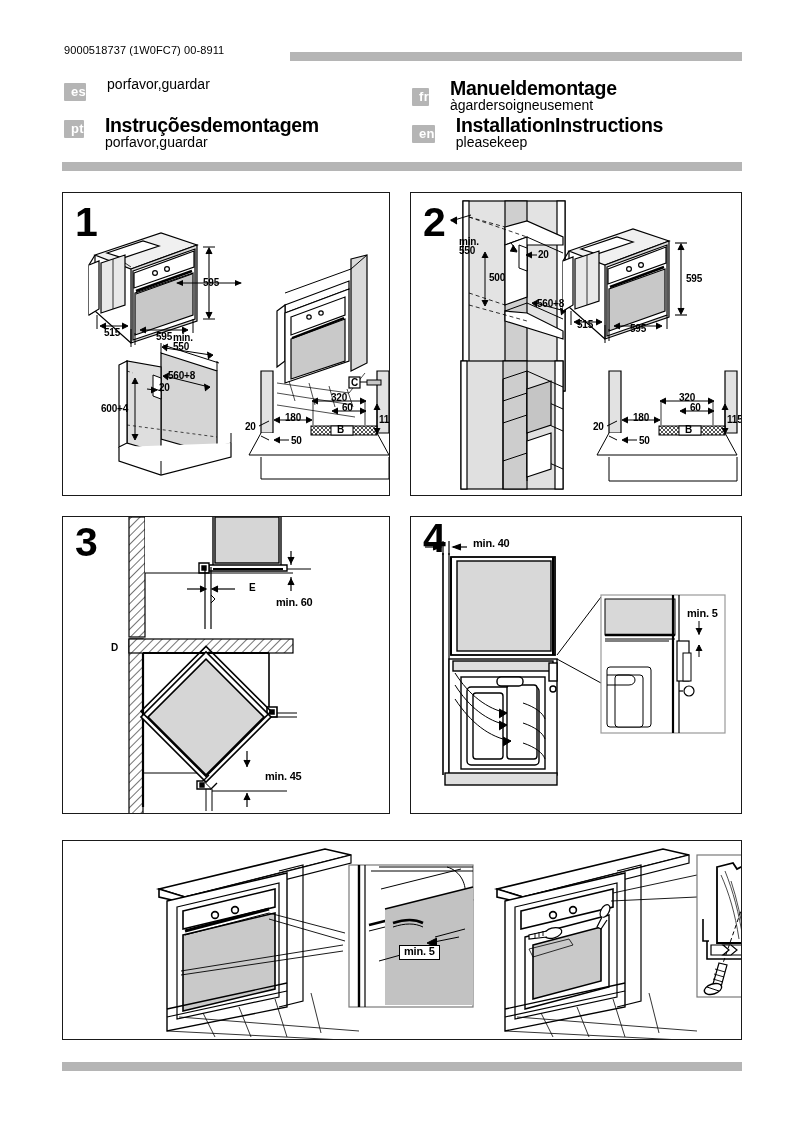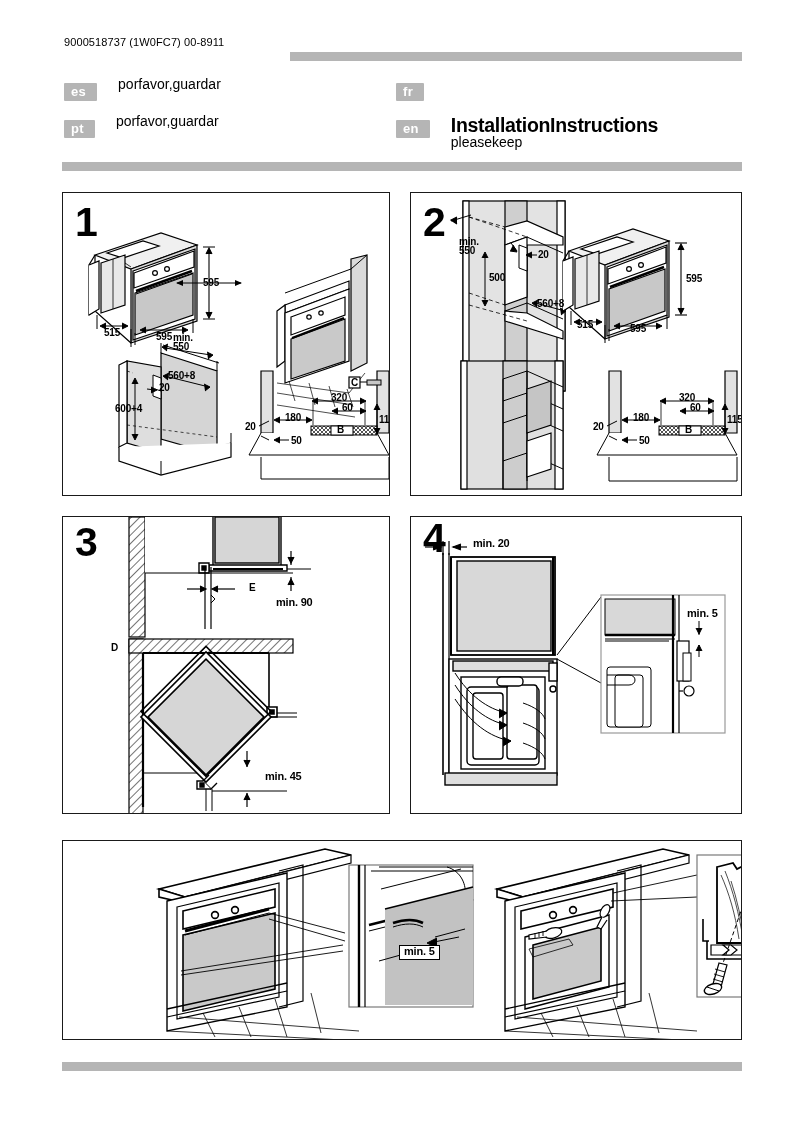--- a/index.html
+++ b/index.html
@@ -13,51 +13,51 @@
     position: relative;
     font-family: "Liberation Sans", sans-serif;
     color: #000;
     overflow: hidden;
   }
 
   
   .doc-code {
     position: absolute;
     left: 64px;
-    top: 36px;
+    top: 44px;
     font-size: 11px;
     letter-spacing: .1px;
     white-space: nowrap;
   }
   .rule {
     position: absolute;
     background: #b5b5b5;
   }
   .rule-top   { left: 290px; top: 52px;  width: 452px; height: 9px; }
   .rule-mid   { left: 62px;  top: 162px; width: 680px; height: 9px; }
   .rule-bot   { left: 62px;  top: 1062px;width: 680px; height: 9px; }
 
   .lang-block {
     position: absolute;
     display: flex;
     align-items: flex-start;
   }
   .lang-col-left  { left: 64px;  }
-  .lang-col-right { left: 396px; }
+  .lang-col-right { left: 412px; align-items: center; }
   .row-1 { top: 78px; }
   .row-2 { top: 115px; }
 
   .lang-tag {
     display: inline-block;
     background: #b5b5b5;
     color: #ffffff;
     font-weight: bold;
     font-size: 13px;
     line-height: 15px;
-    padding: 1px 11px 2px 7px;
+    padding: 1px 0 2px 7px;
     margin-top: 5px;
     border-radius: 1px;
     letter-spacing: .3px;
   }
   .lang-texts { margin-left: 21px; }
   .lang-title {
     font-size: 19.5px;
     font-weight: bold;
     line-height: 21px;
     letter-spacing: -0.3px;
@@ -123,26 +123,31 @@
 <div class="lang-block lang-col-left row-1">
   <span class="lang-tag">es</span>
   <span class="lang-texts">
     <span class="lang-sub" style="display:block">porfavor,guardar</span>
   </span>
 </div>
 
 <div class="lang-block lang-col-left row-2">
   <span class="lang-tag">pt</span>
   <span class="lang-texts">
+    <span class="lang-title">Instruçõesdemontagem</span>
     <span class="lang-sub" style="display:block">porfavor,guardar</span>
   </span>
 </div>
 
 <div class="lang-block lang-col-right row-1">
   <span class="lang-tag">fr</span>
+  <span class="lang-texts">
+    <span class="lang-title">Manueldemontage</span>
+    <span class="lang-sub" style="display:block">àgardersoigneusement</span>
+  </span>
 </div>
 
 <div class="lang-block lang-col-right row-2">
   <span class="lang-tag">en</span>
   <span class="lang-texts">
     <span class="lang-title">InstallationInstructions</span>
     <span class="lang-sub" style="display:block">pleasekeep</span>
   </span>
 </div>
 
@@ -330,21 +335,21 @@
     </g>
   </svg>
 
   <div class="dim" style="left:140px; top:85px;">595</div>
   <div class="dim" style="left:41px; top:135px;">515</div>
   <div class="dim" style="left:93px; top:139px;">595</div>
 
   <div class="dim" style="left:110px; top:140px;">min.</div>
   <div class="dim" style="left:110px; top:149px;">550</div>
   <div class="dim" style="left:105px; top:178px;">560+8</div>
-  <div class="dim" style="left:52px;  top:211px;text-align:center;">600+4</div>
+  <div class="dim" style="left:38px;  top:211px;text-align:center;">600+4</div>
   <div class="dim" style="left:96px;  top:190px;">20</div>
 
   <div class="dim" style="left:268px; top:200px;">320</div>
   <div class="dim" style="left:279px; top:210px;">60</div>
   <div class="dim" style="left:222px; top:220px;">180</div>
   <div class="dim" style="left:316px; top:222px;">115</div>
   <div class="dim" style="left:182px; top:229px;">20</div>
   <div class="dim" style="left:228px; top:243px;">50</div>
   <div class="dim" style="left:274px; top:232px;">B</div>
   <div class="dim" style="left:288px; top:185px;">C</div>
@@ -566,21 +571,21 @@
 
     <g stroke="#000" stroke-width="1.2" fill="none">
       <path d="M184 234 L184 250"></path>
       <path d="M181 243 L184 249 L187 243" fill="#000"></path>
       <path d="M184 290 L184 276"></path>
       <path d="M181 283 L184 277 L187 283" fill="#000"></path>
     </g>
   </svg>
 
   <div class="dim mid" style="left:186px; top:66px;">E</div>
-  <div class="dim lg" style="left:213px; top:81px;">min. 90</div>
+  <div class="dim lg" style="left:213px; top:81px;">min. 60</div>
   <div class="dim mid" style="left:48px;  top:126px;">D</div>
   <div class="dim lg" style="left:202px; top:255px;">min. 45</div>
 </div>
 
 <div class="panel" id="panel-4">
   <div class="step-num" style="left:12px; top:2px;">4</div>
 
   <svg width="332" height="298" viewBox="0 0 332 298">
 
     <g stroke="#000" fill="none" stroke-width="1.4">
@@ -649,21 +654,21 @@
       <circle cx="278" cy="174" r="5" fill="#ffffff" stroke-width="1.2"></circle>
       <path d="M268 174 L272 174" stroke-width="1.2"></path>
 
       <path d="M288 104 L288 118"></path>
       <path d="M285 111 L288 117 L291 111" fill="#000"></path>
       <path d="M288 140 L288 128"></path>
       <path d="M285 134 L288 128 L291 134" fill="#000"></path>
     </g>
   </svg>
 
-  <div class="dim lg" style="left:62px;  top:22px;">min. 20</div>
+  <div class="dim lg" style="left:62px;  top:22px;">min. 40</div>
   <div class="dim lg" style="left:276px; top:92px;">min. 5</div>
 </div>
 
 <div class="panel" id="panel-5">
   <svg width="680" height="200" viewBox="0 0 680 200">
 
     <g stroke="#000" fill="none" stroke-width="1.6">
 
       <path d="M96 48 L262 8 L288 14 L122 56 z" fill="#ffffff"></path>
       <path d="M96 48 L96 56 L122 62 L122 56 z" fill="#ffffff"></path>

